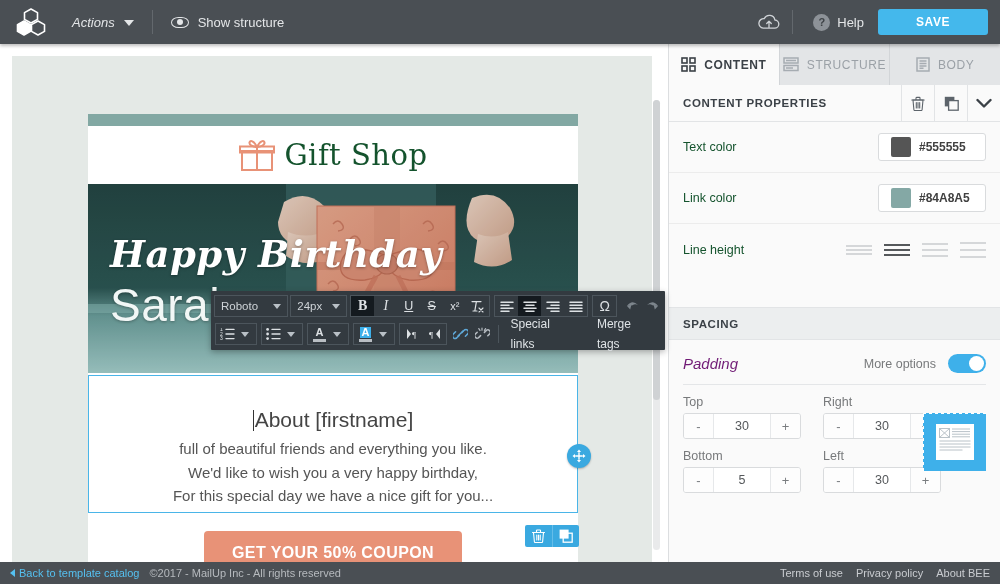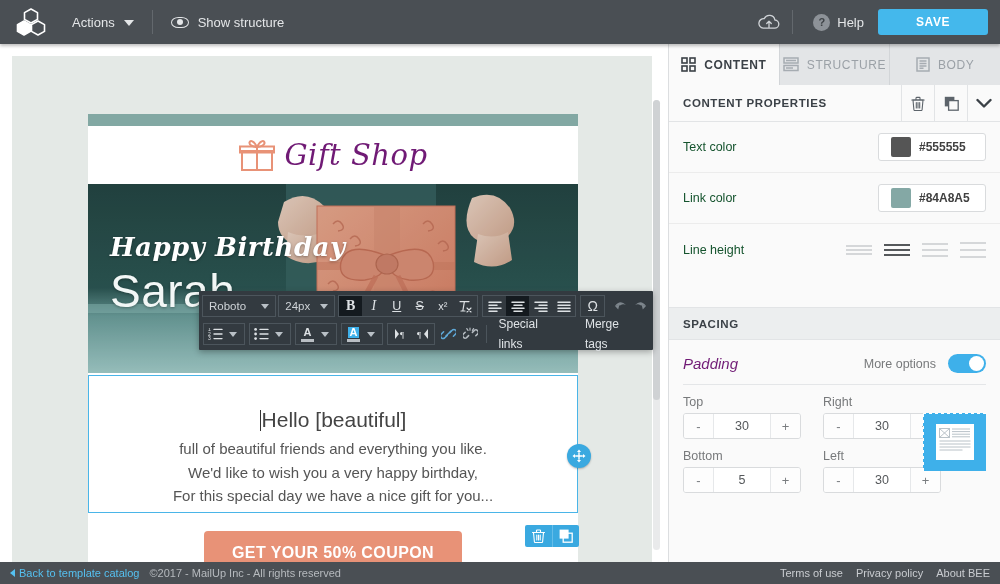--- a/index.html
+++ b/index.html
@@ -13,21 +13,21 @@
   
   .topbar {
     position: absolute; left: 0; top: 0; width: 1000px; height: 44px;
     background: #4a4f54; display: flex; align-items: center;
     box-shadow: 0 2px 3px rgba(0,0,0,.25);
     z-index: 40;
   }
   .logo-box { width: 62px; height: 44px; display: flex; align-items: center; justify-content: center; }
   .actions-btn {
     display: flex; align-items: center; gap: 9px; color: #e4e6e8;
-    font-size: 13px; padding: 0 12px 0 10px; height: 44px; cursor: pointer;
+    font-size: 13px; padding: 0 12px 0 10px; height: 44px; cursor: pointer; font-style: italic;
   }
   .caret-d {
     width: 0; height: 0; border-left: 5px solid transparent;
     border-right: 5px solid transparent; border-top: 6px solid #e4e6e8;
     margin-top: 2px;
   }
   .tb-sep { width: 1px; height: 24px; background: #63686d; margin: 0 6px; }
   .show-structure {
     display: flex; align-items: center; gap: 9px; color: #e4e6e8;
     font-size: 13px; padding: 0 12px; height: 44px; cursor: pointer;
@@ -72,32 +72,32 @@
   .email {
     position: absolute; left: 88px; top: 70px; width: 490px;
     background: #fff;
   }
   .email-topbar { height: 12px; background: #82a8a3; }
   .email-logo-row {
     height: 58px; background: #fff; display: flex; align-items: center; justify-content: center; gap: 8px;
   }
   .giftbox { width: 38px; height: 34px; position: relative; }
   .gift-title {
-    font-family: "DejaVu Serif", serif; font-style: italic; font-size: 29px;
-    color: #701a75; letter-spacing: .5px;
+    font-family: "DejaVu Serif", serif; font-size: 29px;
+    color: #14532d; letter-spacing: .5px;
   }
   .hero {
     position: relative; height: 189px; overflow: hidden;
     background: #26514f;
   }
   .hero-photo { position: absolute; inset: 0; }
   .hero-text { position: absolute; left: 22px; top: 48px; }
   .hb {
     font-family: "DejaVu Serif", serif; font-style: italic; font-weight: bold;
-    font-size: 26px; color: #ffffff; letter-spacing: .5px;
+    font-size: 37px; color: #ffffff; letter-spacing: .5px;
     text-shadow: 0 1px 3px rgba(0,0,0,.35);
   }
   .name {
     font-family: "Liberation Sans", sans-serif; font-size: 46px; color: #f2f7f6;
     margin-top: 2px; letter-spacing: .5px; font-weight: 300;
     text-shadow: 0 1px 3px rgba(0,0,0,.3);
   }
   .text-block {
     position: relative; background: #fff; padding: 30px 30px 5px 30px;
     border: 1px solid #4ab5e8; margin-top: 2px;
@@ -140,21 +140,21 @@
   .cv-scroll {
     position: absolute; right: 8px; top: 56px; width: 7px; height: 450px;
     background: #e9eaeb; border-radius: 4px; z-index: 15; cursor: pointer;
   }
   .cv-scroll i {
     display: block; width: 7px; height: 300px; background: #cfd2d4; border-radius: 4px;
   }
 
   
   .rte {
-    position: absolute; left: 199px; top: 291px; width: 454px;
+    position: absolute; left: 211px; top: 291px; width: 454px;
     background: #333a40; z-index: 30; border-radius: 1px;
     box-shadow: 0 2px 6px rgba(0,0,0,.3);
     padding: 2px 0 3px 0;
   }
   .rte-row { display: flex; align-items: center; height: 26px; padding: 0 2px; }
   .rte-row + .rte-row { margin-top: 2px; }
   .sel {
     display: flex; align-items: center; justify-content: space-between;
     height: 22px; background: #333a40; color: #ced3d7; font-size: 11.5px;
     border: 1px solid #4c555c; margin: 0 1px; padding: 0 6px; cursor: pointer;
@@ -404,21 +404,21 @@
           <rect width="490" height="189" fill="#0d3b3c" opacity=".12"></rect>
         </svg>
         <div class="hero-text">
           <div class="hb">Happy Birthday</div>
           <div class="name">Sarah</div>
         </div>
       </div>
 
       <div class="text-block">
         <div class="tb-h">
-          <span class="caret-bar"></span><span>Hello [beautiful]</span>
+          <span class="caret-bar"></span><span>About [firstname]</span>
         </div>
         <div class="tb-p">full of beautiful friends and everything you like.</div>
         <div class="tb-p">We'd like to wish you a very happy birthday,</div>
         <div class="tb-p">For this special day we have a nice gift for you...</div>
       </div>
 
       <div class="cta-block">
         <span class="cta-btn">GET YOUR 50% COUPON</span>
       </div>
 

